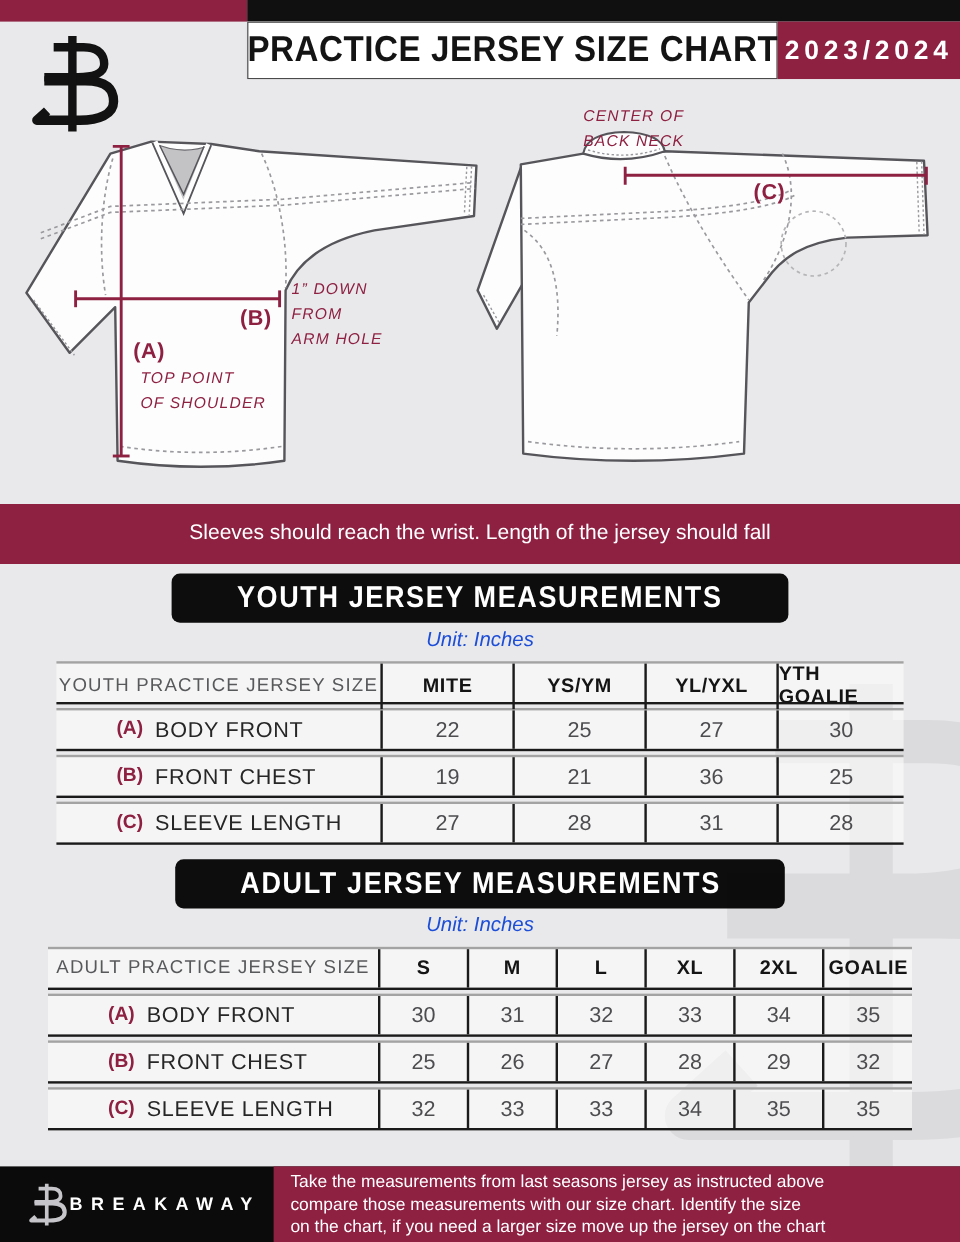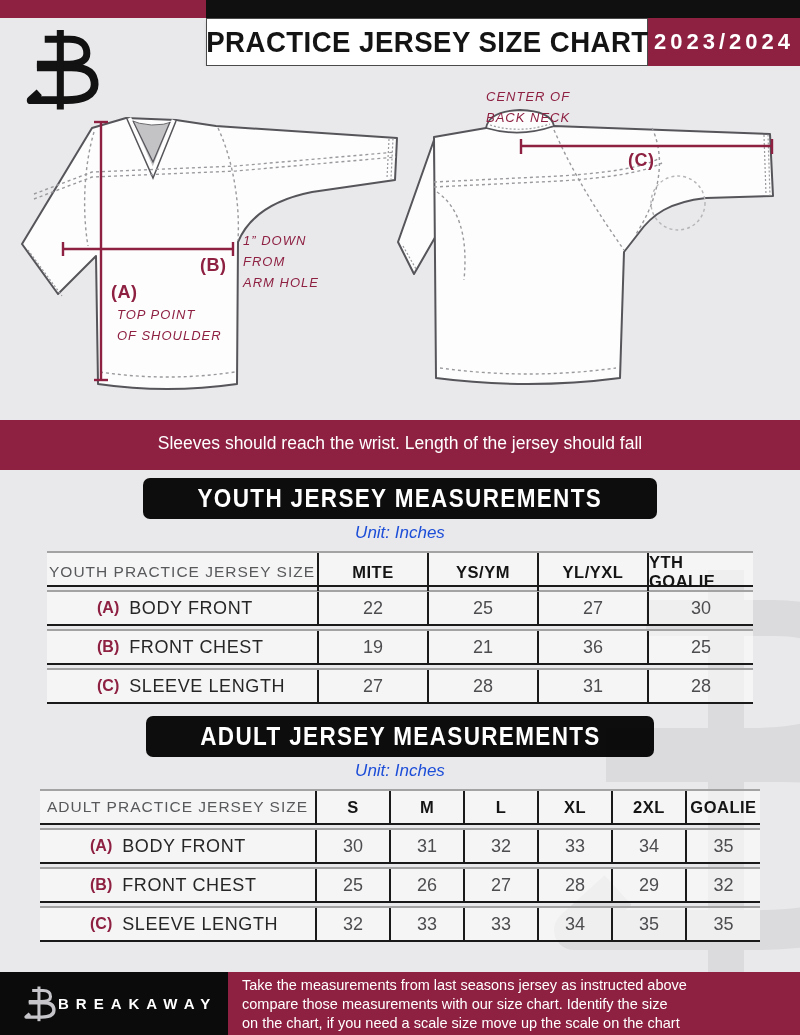--- a/index.html
+++ b/index.html
@@ -318,15 +318,15 @@
 <div class="footer">
   <div class="footer-brand">
     <svg class="mini-logo" width="34" height="41" viewBox="0 0 100 120">
       <use href="#bwk-logo"></use>
     </svg>
     <span class="brand-name">BREAKAWAY</span>
   </div>
   <div class="footer-note">
     <div>Take the measurements from last seasons jersey as instructed above</div>
     <div>compare those measurements  with our size chart. Identify the size</div>
-    <div>on the chart, if you need a scale size move up the scale on the chart</div>
+    <div>on the chart, if you need a larger size move up the jersey on the chart</div>
   </div>
 </div>
 
 </body></html>

